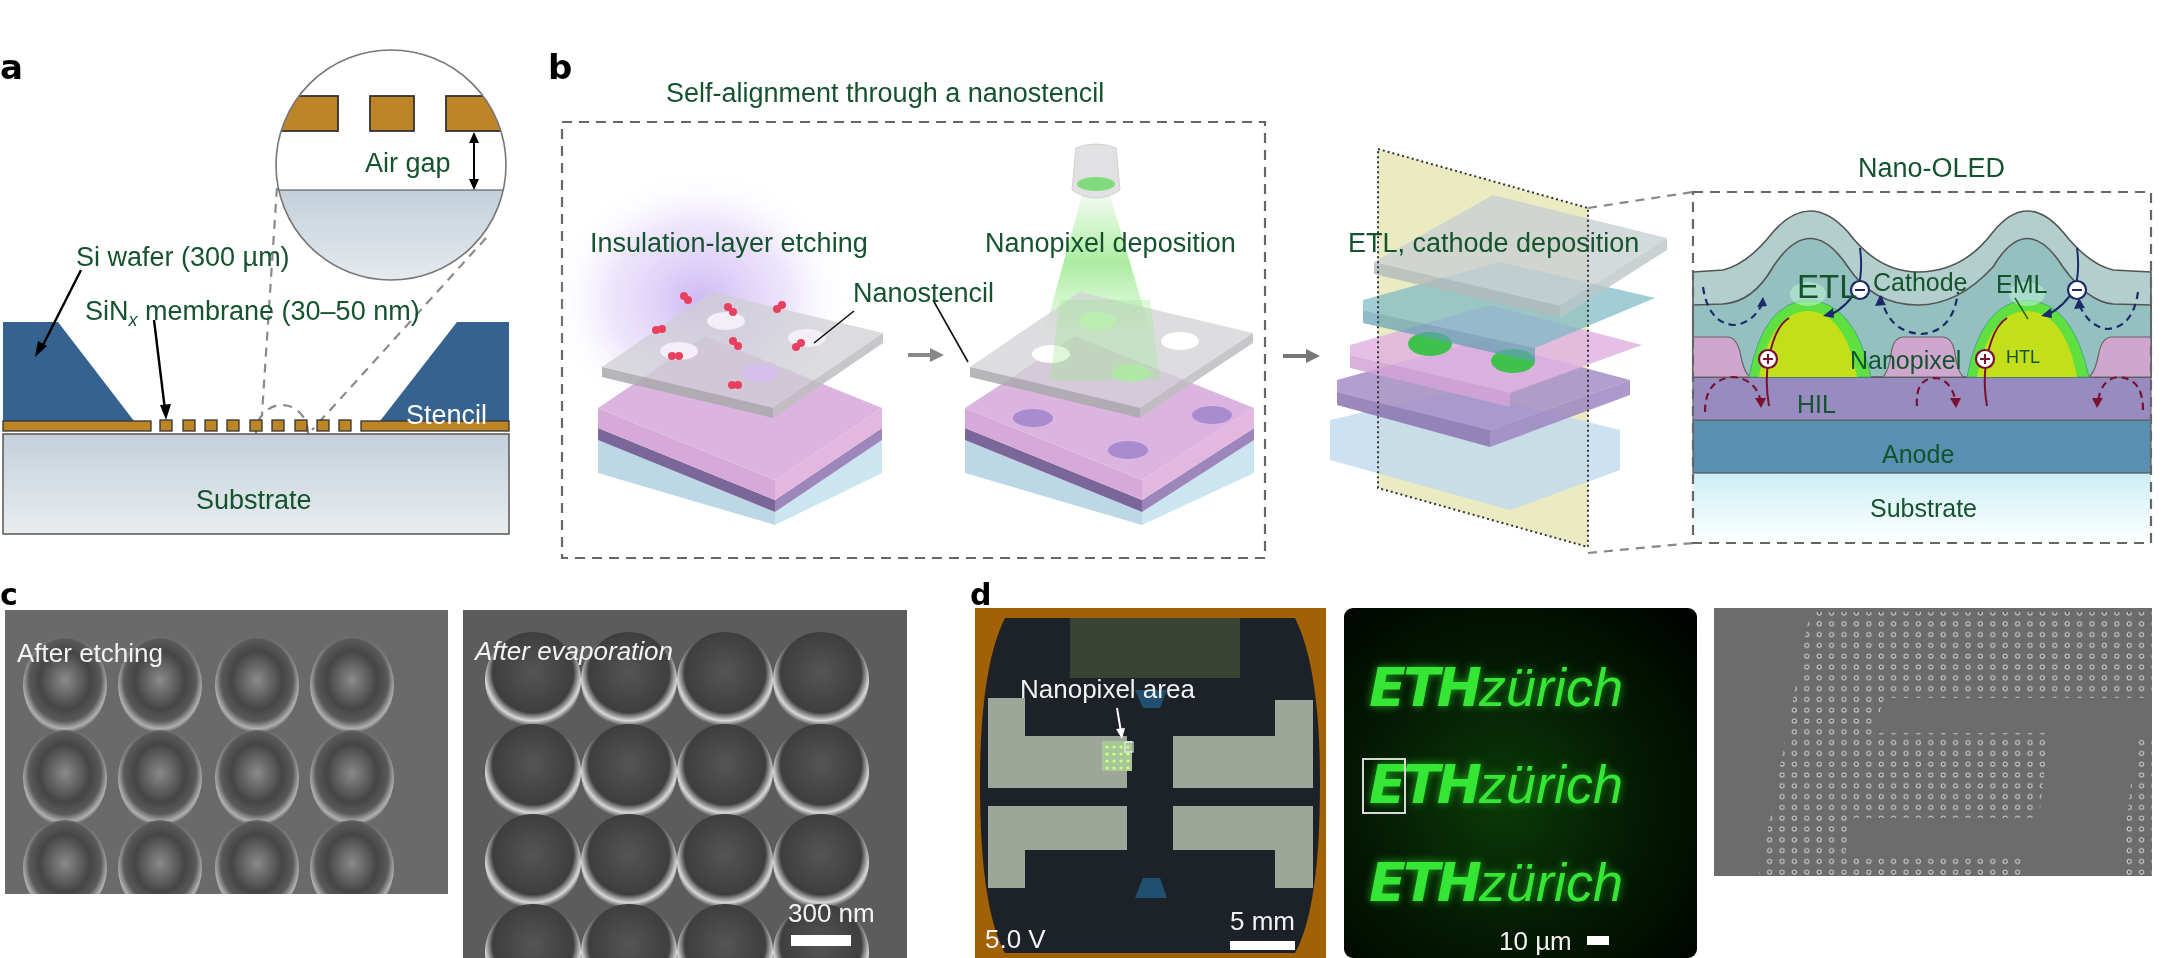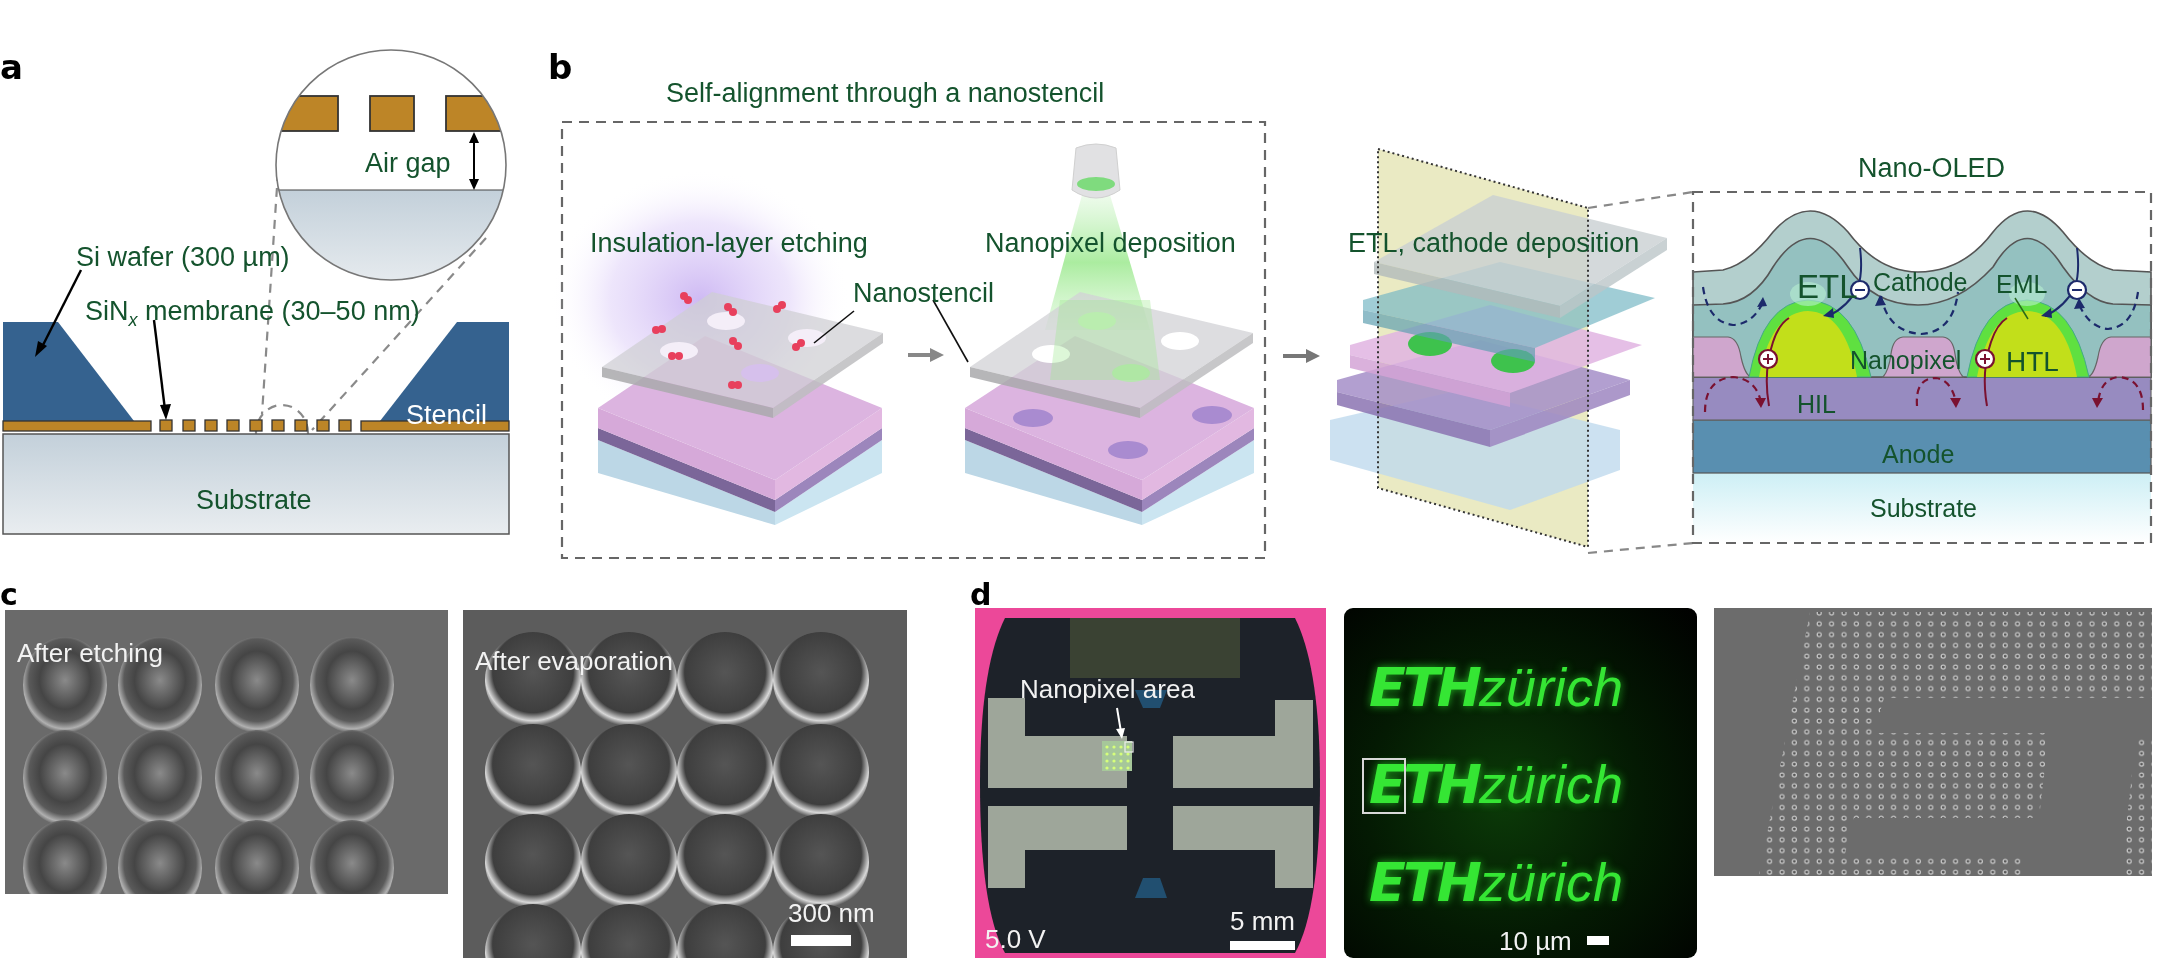--- a/index.html
+++ b/index.html
@@ -282,21 +282,21 @@
 <div class="txt" style="left:590px;top:230px;">Insulation-layer etching</div>
 <div class="txt" style="left:985px;top:230px;">Nanopixel deposition</div>
 <div class="txt" style="left:853px;top:280px;">Nanostencil</div>
 <div class="txt" style="left:1348px;top:230px;">ETL, cathode deposition</div>
 <div class="txt" style="left:1858px;top:155px;">Nano-OLED</div>
 
 <div class="txt" style="left:1797px;top:270px;font-size:33px;">ETL</div>
 <div class="txt" style="left:1873px;top:270px;font-size:25px;">Cathode</div>
 <div class="txt" style="left:1996px;top:272px;font-size:25px;">EML</div>
 <div class="txt" style="left:1850px;top:348px;font-size:25px;">Nanopixel</div>
-<div class="txt" style="left:2006px;top:348px;font-size:28px;">HTL</div>
+<div class="txt" style="left:2006px;top:348px;font-size:18px;">HTL</div>
 <div class="txt" style="left:1797px;top:392px;font-size:25px;">HIL</div>
 <div class="txt" style="left:1882px;top:442px;font-size:25px;">Anode</div>
 <div class="txt" style="left:1870px;top:496px;font-size:25px;">Substrate</div>
 
 <div class="panel-label" style="left:0;top:580px;font-size:30px;">c</div>
 
 <div class="photo" style="left:5px;top:610px;width:443px;height:284px;background:#6a6a6a;">
   <svg width="443" height="348" viewBox="0 0 443 348">
     <defs>
       <radialGradient id="holeE" cx="0.5" cy="0.45" r="0.55">
@@ -353,28 +353,28 @@
       <ellipse cx="70" cy="252" rx="48" ry="48"></ellipse>
         <ellipse cx="166" cy="252" rx="48" ry="48"></ellipse>
         <ellipse cx="262" cy="252" rx="48" ry="48"></ellipse>
         <ellipse cx="358" cy="252" rx="48" ry="48"></ellipse>
       <ellipse cx="70" cy="342" rx="48" ry="48"></ellipse>
         <ellipse cx="166" cy="342" rx="48" ry="48"></ellipse>
         <ellipse cx="262" cy="342" rx="48" ry="48"></ellipse>
         <ellipse cx="358" cy="342" rx="48" ry="48"></ellipse>
     </g>
   </svg>
-  <div class="photo-caption" style="left:12px;top:38px;">After evaporation</div>
+  <div class="photo-caption" style="left:12px;top:28px;font-style:italic;">After evaporation</div>
   <div class="photo-caption" style="left:325px;top:290px;">300 nm</div>
   <div class="scalebar" style="left:328px;top:325px;width:60px;"></div>
 </div>
 
 <div class="panel-label" style="left:970px;top:580px;font-size:30px;">d</div>
 
-<div class="photo" style="left:975px;top:608px;width:351px;height:350px;background:#ec4899;">
+<div class="photo" style="left:975px;top:608px;width:351px;height:350px;background:#a16207;">
   <svg width="351" height="350" viewBox="0 0 351 350">
     <path d="M30 10 L320 10 Q345 60 345 175 Q345 300 320 345 L30 345 Q5 300 5 175 Q5 60 30 10 Z" fill="#1d2229"></path>
     <rect x="95" y="10" width="170" height="60" fill="#3a4233"></rect>
     <path d="M160 82 L192 82 L185 100 L168 100 Z" fill="#214f70"></path>
     <path d="M160 290 L192 290 L185 270 L168 270 Z" fill="#214f70"></path>
     <g fill="#9ea69a">
       <path d="M13 90 L50 90 L50 128 L152 128 L152 180 L13 180 Z"></path>
       <path d="M338 92 L300 92 L300 128 L198 128 L198 180 L338 180 Z"></path>
       <path d="M13 198 L152 198 L152 242 L50 242 L50 280 L13 280 Z"></path>
       <path d="M338 198 L198 198 L198 242 L300 242 L300 280 L338 280 Z"></path>

